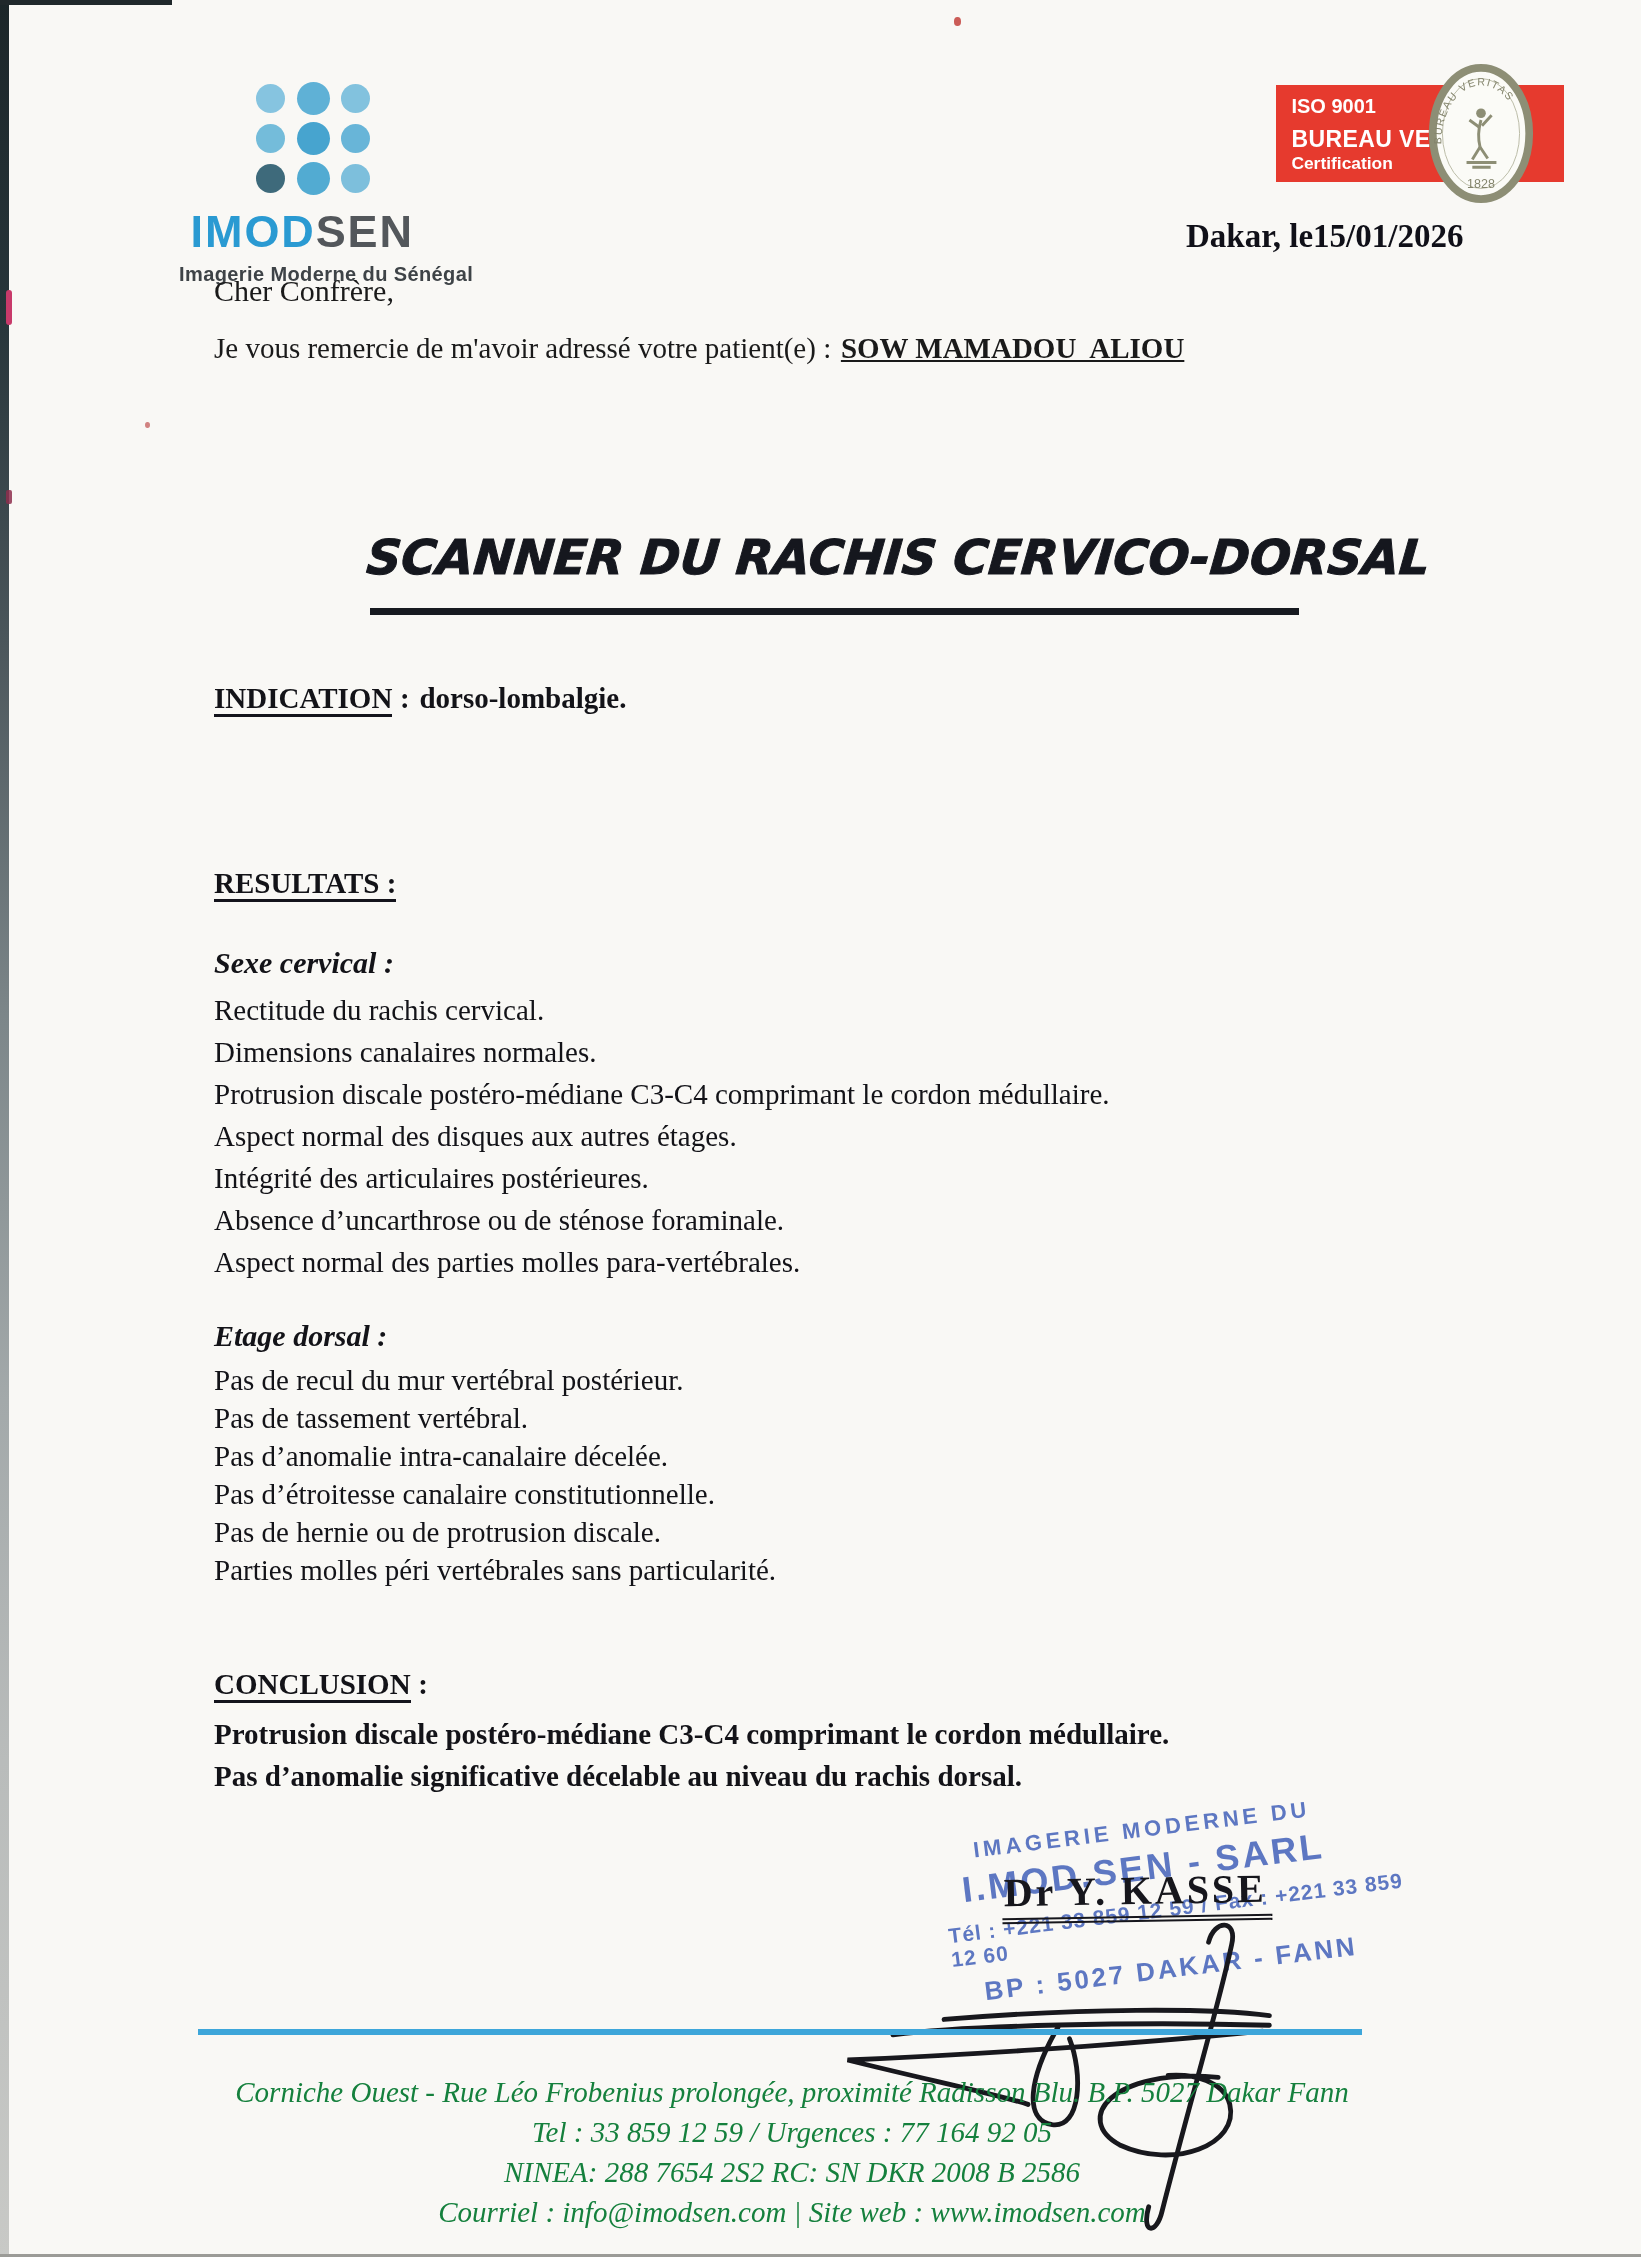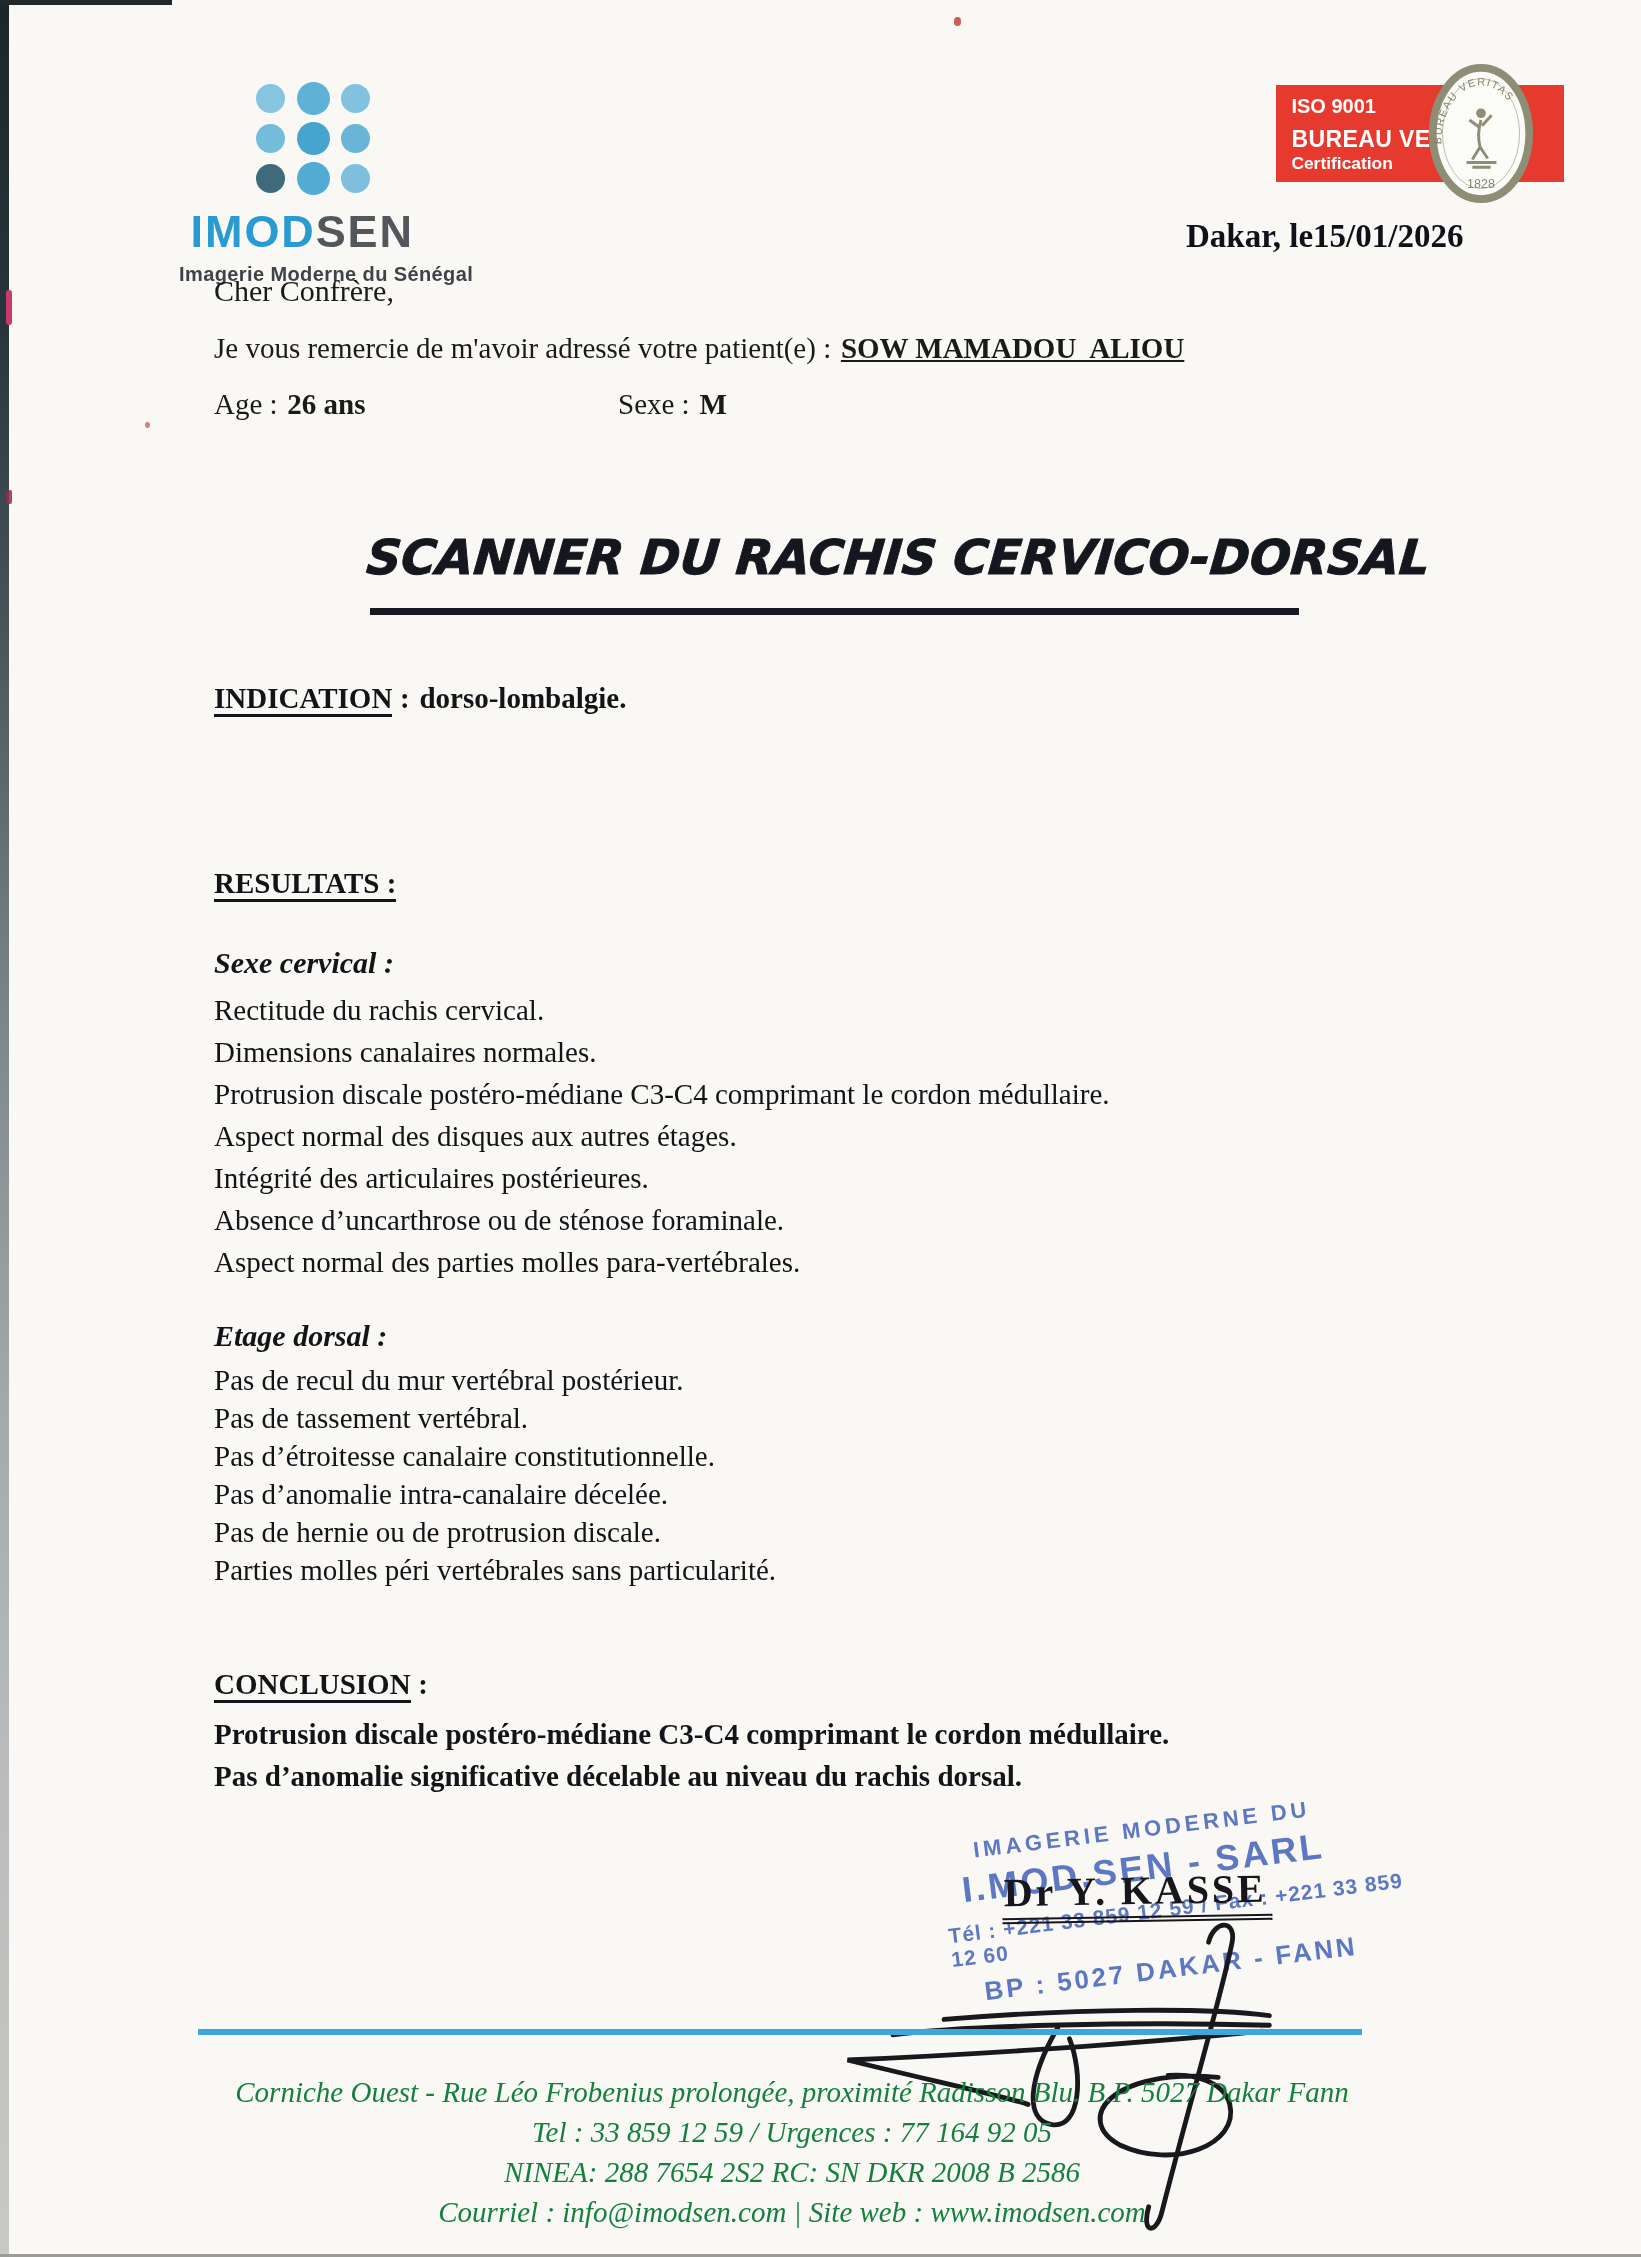--- a/index.html
+++ b/index.html
@@ -144,28 +144,20 @@
       <path d="M 41 104 L 72 104 M 47 109 L 66 109" fill="none"></path>
     </g>
   </svg>
 
   <div class="date-line">Dakar, le15/01/2026</div>
 
   <div class="salutation">Cher Confrère,</div>
   <div class="intro">
     <span>Je vous remercie de m'avoir adressé votre patient(e) :</span><span class="name">SOW MAMADOU  ALIOU</span>
   </div>
-  <div class="demog">
-    <span class="age">
-      <span>Age :</span><span class="val">26 ans</span>
-    </span>
-    <span class="sexe">
-      <span>Sexe :</span><span class="val">M</span>
-    </span>
-  </div>
 
   <div class="report-title">SCANNER DU RACHIS CERVICO-DORSAL</div>
   <div class="title-rule"></div>
 
   <div class="sec indication">
     <span class="ul">INDICATION</span><span class="sep bold">:</span><span class="bold">dorso-lombalgie.</span>
   </div>
 
 
   <div class="sec resultats">
@@ -180,22 +172,22 @@
     <div>Aspect normal des disques aux autres étages.</div>
     <div>Intégrité des articulaires postérieures.</div>
     <div>Absence d’uncarthrose ou de sténose foraminale.</div>
     <div>Aspect normal des parties molles para-vertébrales.</div>
   </div>
 
   <div class="sec etage dors-head">Etage dorsal :</div>
   <div class="sec dors-lines">
     <div>Pas de recul du mur vertébral postérieur.</div>
     <div>Pas de tassement vertébral.</div>
+    <div>Pas d’anomalie intra-canalaire décelée.</div>
     <div>Pas d’étroitesse canalaire constitutionnelle.</div>
-    <div>Pas d’anomalie intra-canalaire décelée.</div>
     <div>Pas de hernie ou de protrusion discale.</div>
     <div>Parties molles péri vertébrales sans particularité.</div>
   </div>
 
   <div class="sec conclusion-label">
     <span class="ul">CONCLUSION</span><span class="sep bold">:</span>
   </div>
   <div class="sec concl-lines">
     <div>Protrusion discale postéro-médiane C3-C4 comprimant le cordon médullaire.</div>
     <div>Pas d’anomalie significative décelable au niveau du rachis dorsal.</div>

